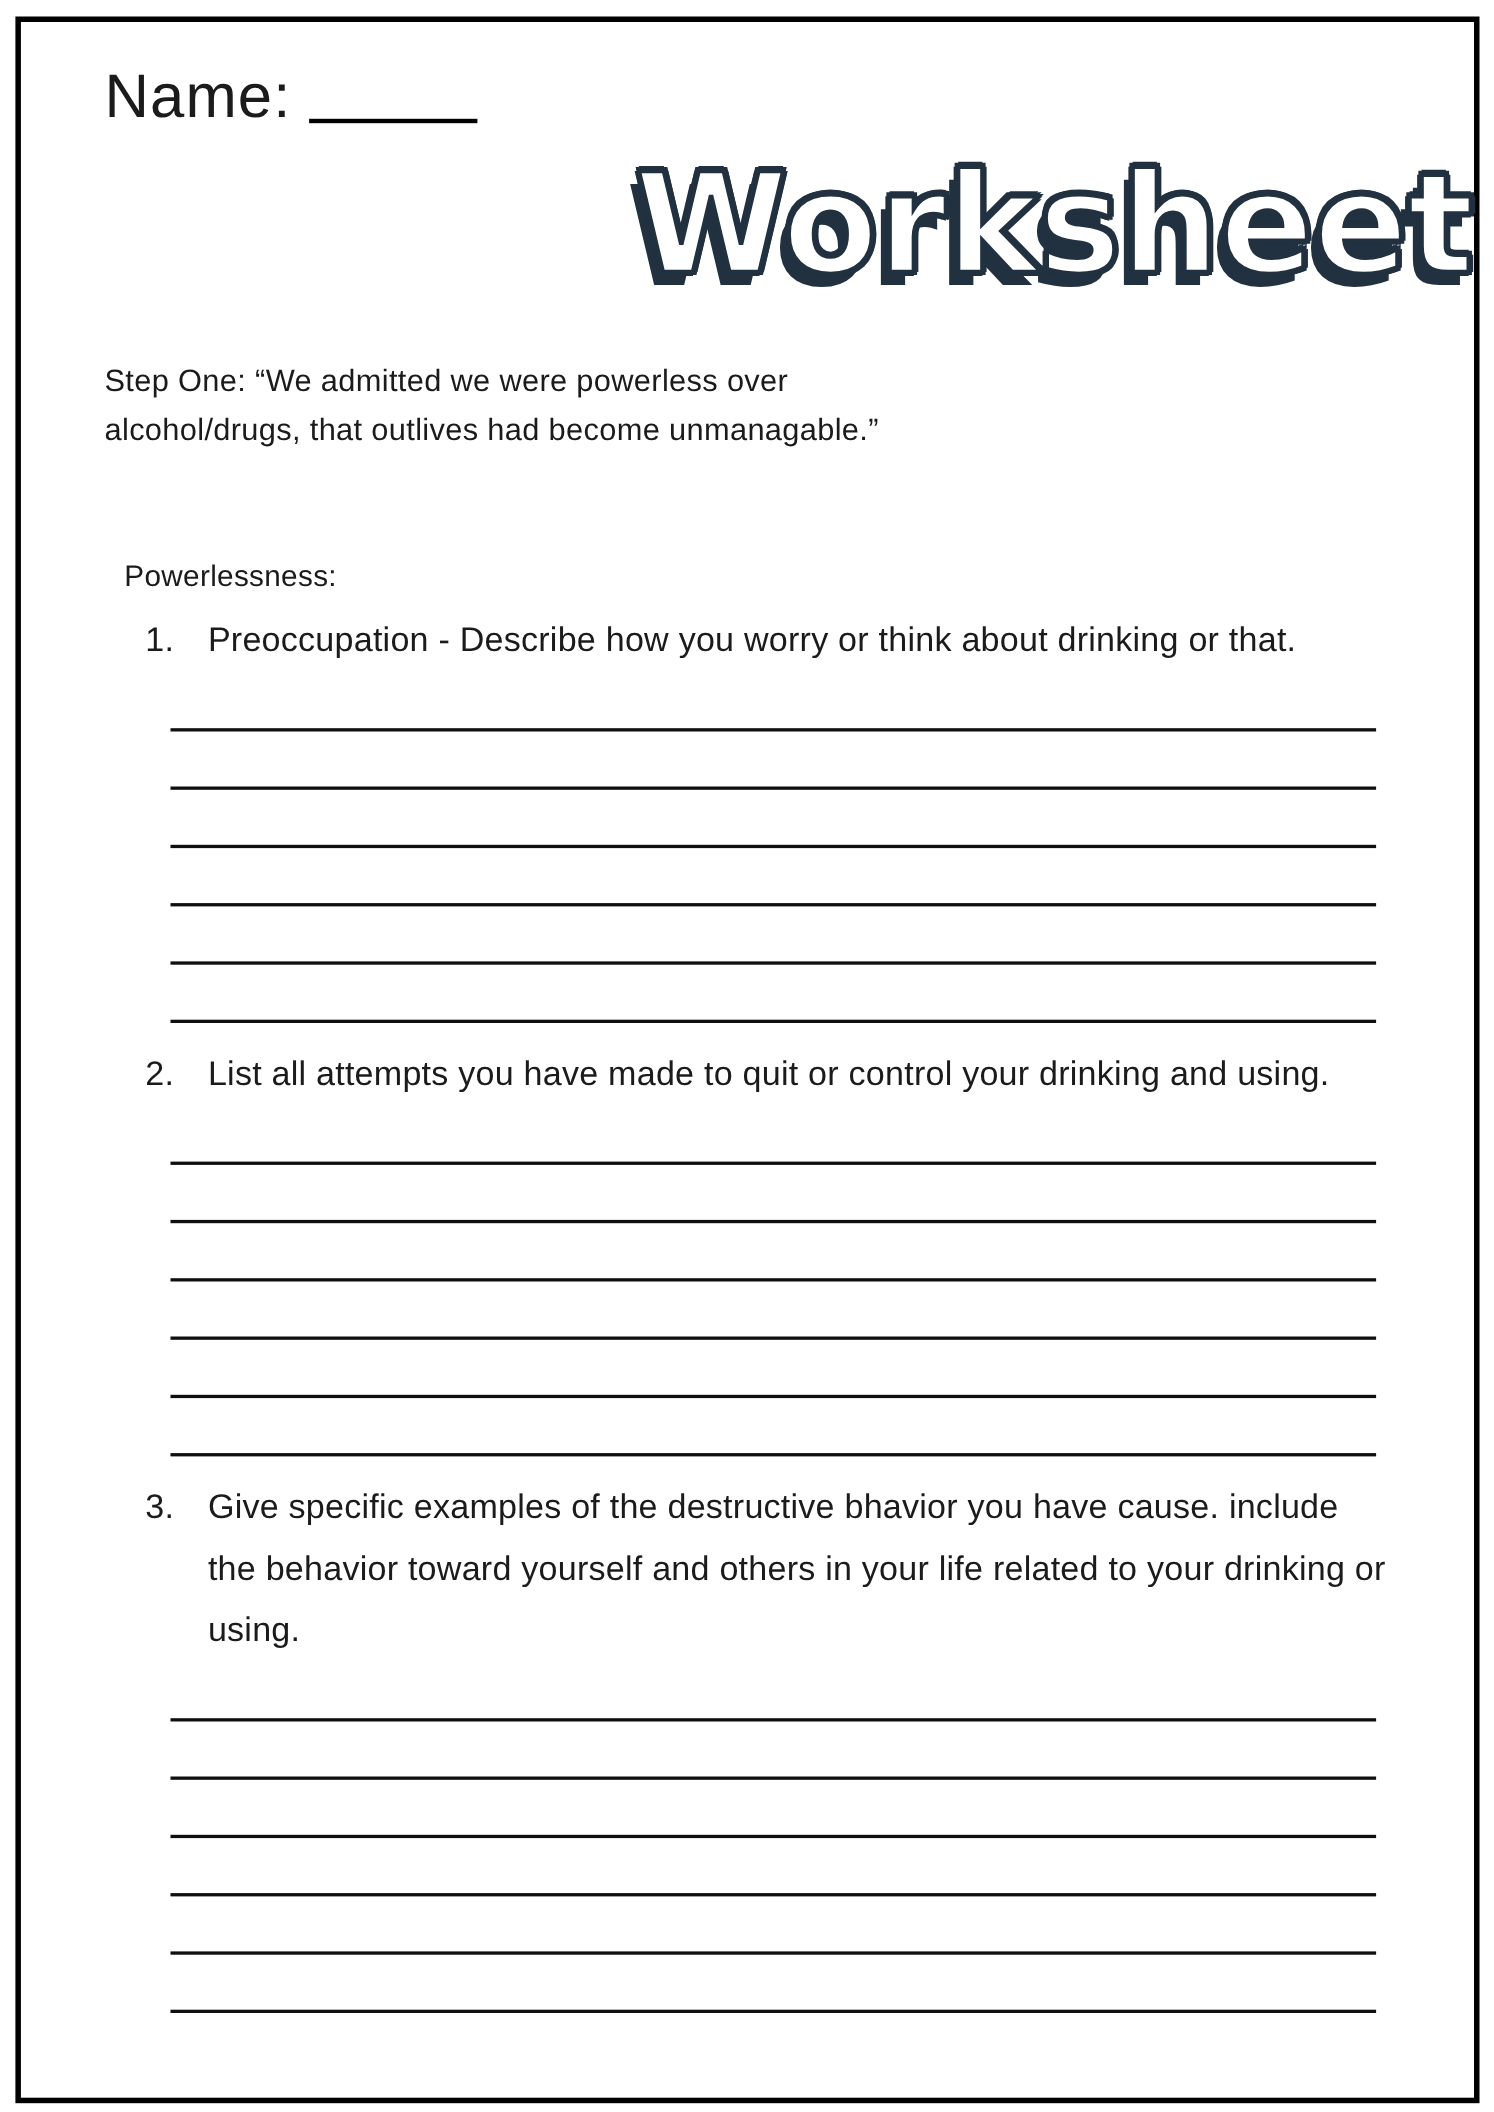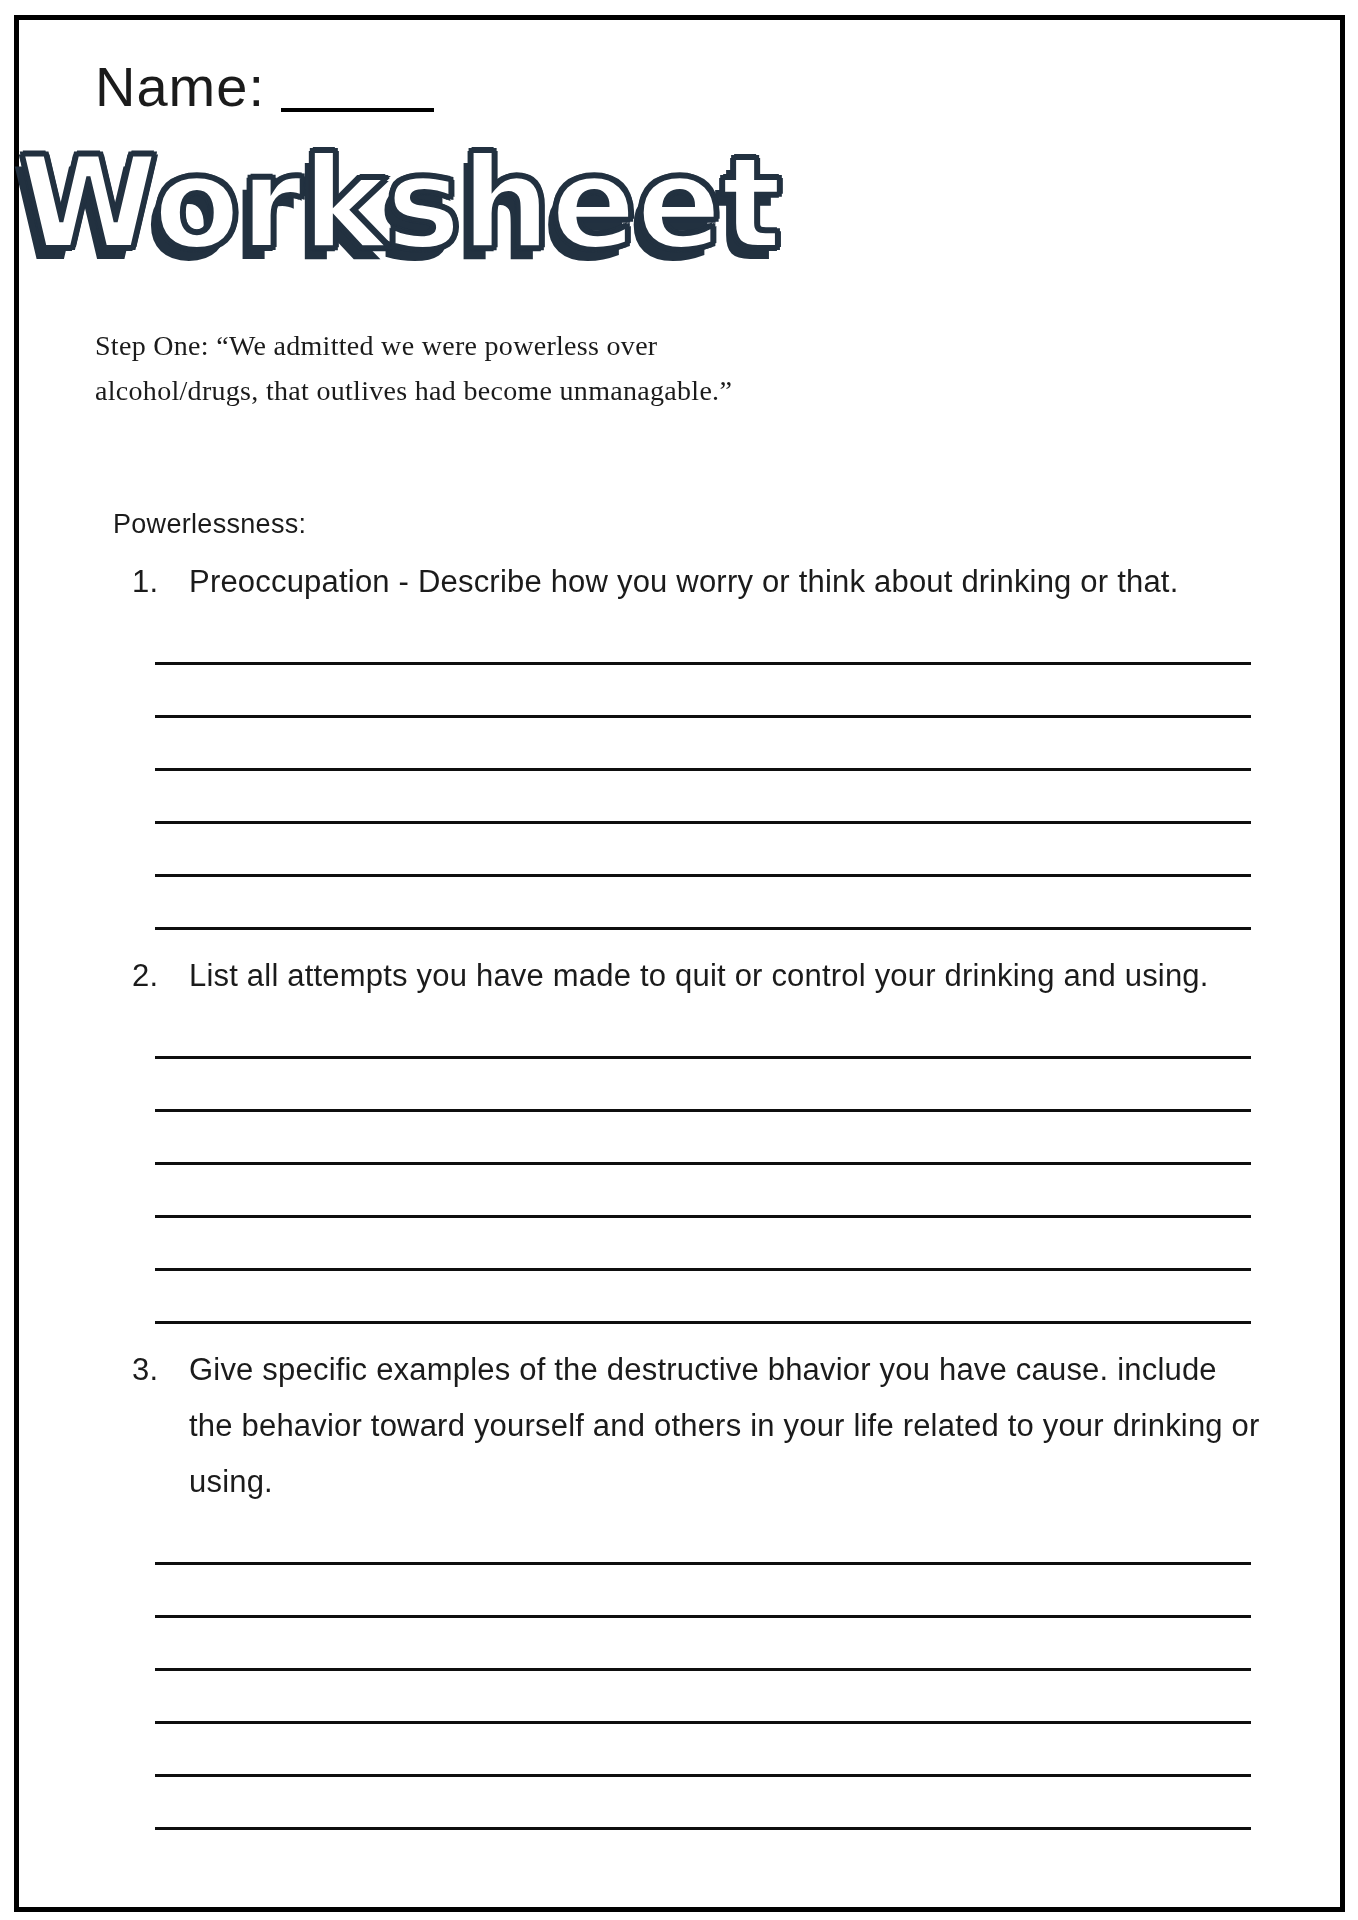--- a/index.html
+++ b/index.html
@@ -31,21 +31,21 @@
   .name-line {
     display: inline-block;
     width: 153px;
     border-bottom: 4px solid var(--c-border, #000000);
     transform: translateY(6px);
     margin-left: 16px;
     height: 30px;
   }
   .title {
     margin: 6px 0 0 0;
-    text-align: left;
+    text-align: right;
     font-family: "DejaVu Sans", sans-serif;
     font-size: 126px;
     font-weight: 800;
     line-height: 1.25;
     letter-spacing: 0px;
     color: var(--c-title_fill, #ffffff);
     -webkit-text-stroke: 4px var(--c-title_outline, #223140);
     text-shadow:
       -3px -3px 0 var(--c-title_outline, #223140),
        3px -3px 0 var(--c-title_outline, #223140),
@@ -56,21 +56,20 @@
        0   -4px 0 var(--c-title_outline, #223140),
        0    4px 0 var(--c-title_outline, #223140),
       -8px 12px 0 var(--c-title_outline, #223140);
   }
   .step-quote {
     margin: 40px 0 0 76px;
     font-size: 28px;
     line-height: 45px;
     letter-spacing: 0.3px;
     max-width: 780px;
-    font-family: Liberation Serif, serif;
   }
   .section-heading {
     margin: 96px 0 0 94px;
     font-size: 27px;
     letter-spacing: 0.3px;
   }
   .questions {
     list-style: none;
     margin: 14px 0 0 0;
     padding: 0;

